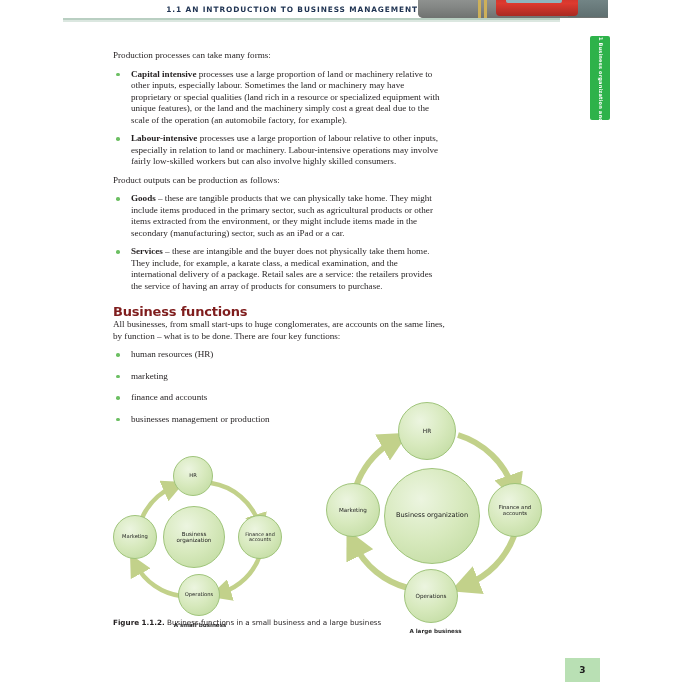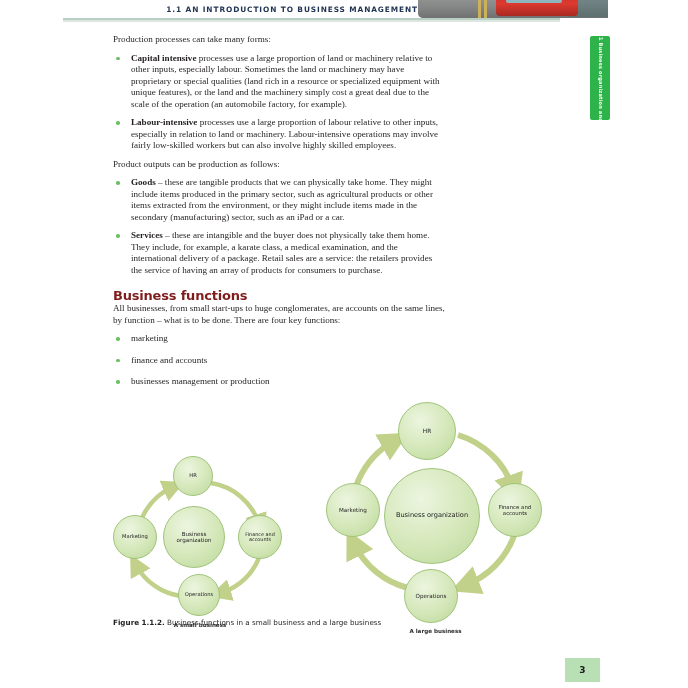--- a/index.html
+++ b/index.html
@@ -121,21 +121,21 @@
     line-height: 1.15;
     text-align: center;
     width: 82px;
     display: block;
   }
 
   
   .content {
     position: absolute;
     left: 113px;
-    top: 34px;
+    top: 50px;
     width: 332px;
   }
   p.body {
     margin: 0 0 7px 0;
     font-size: 9.1px;
     line-height: 11.5px;
     color: #231f20;
     text-align: left;
   }
   ul.bullets {
@@ -284,21 +284,21 @@
 
   <p class="body">Production processes can take many forms:</p>
 
   <ul class="bullets">
     <li>
       <span class="dot"></span>
       <span class="lead">Capital intensive</span><span> processes use a large proportion of land or machinery relative to other inputs, especially labour. Sometimes the land or machinery may have proprietary or special qualities (land rich in a resource or specialized equipment with unique features), or the land and the machinery simply cost a great deal due to the scale of the operation (an automobile factory, for example).</span>
     </li>
     <li>
       <span class="dot"></span>
-      <span class="lead">Labour-intensive</span><span> processes use a large proportion of labour relative to other inputs, especially in relation to land or machinery. Labour-intensive operations may involve fairly low-skilled workers but can also involve highly skilled employees.</span>
+      <span class="lead">Labour-intensive</span><span> processes use a large proportion of labour relative to other inputs, especially in relation to land or machinery. Labour-intensive operations may involve fairly low-skilled workers but can also involve highly skilled consumers.</span>
     </li>
   </ul>
 
   <p class="body">Product outputs can be production as follows:</p>
 
   <ul class="bullets">
     <li>
       <span class="dot"></span>
       <span class="lead">Goods</span><span> – these are tangible products that we can physically take home. They might include items produced in the primary sector, such as agricultural products or other items extracted from the environment, or they might include items made in the secondary (manufacturing) sector, such as an iPad or a car.</span>
     </li>
@@ -306,20 +306,24 @@
       <span class="dot"></span>
       <span class="lead">Services</span><span> – these are intangible and the buyer does not physically take them home. They include, for example, a karate class, a medical examination, and the international delivery of a package. Retail sales are a service: the retailers provides the service of having an array of products for consumers to purchase.</span>
     </li>
   </ul>
 
   <h2 class="section">Business functions</h2>
 
   <p class="body">All businesses, from small start-ups to huge conglomerates, are accounts on the same lines, by function – what is to be done. There are four key functions:</p>
 
   <ul class="plain">
+    <li>
+      <span class="dot"></span>
+      <span>human resources (HR)</span>
+    </li>
     <li>
       <span class="dot"></span>
       <span>marketing</span>
     </li>
     <li>
       <span class="dot"></span>
       <span>finance and accounts</span>
     </li>
     <li>
       <span class="dot"></span>

